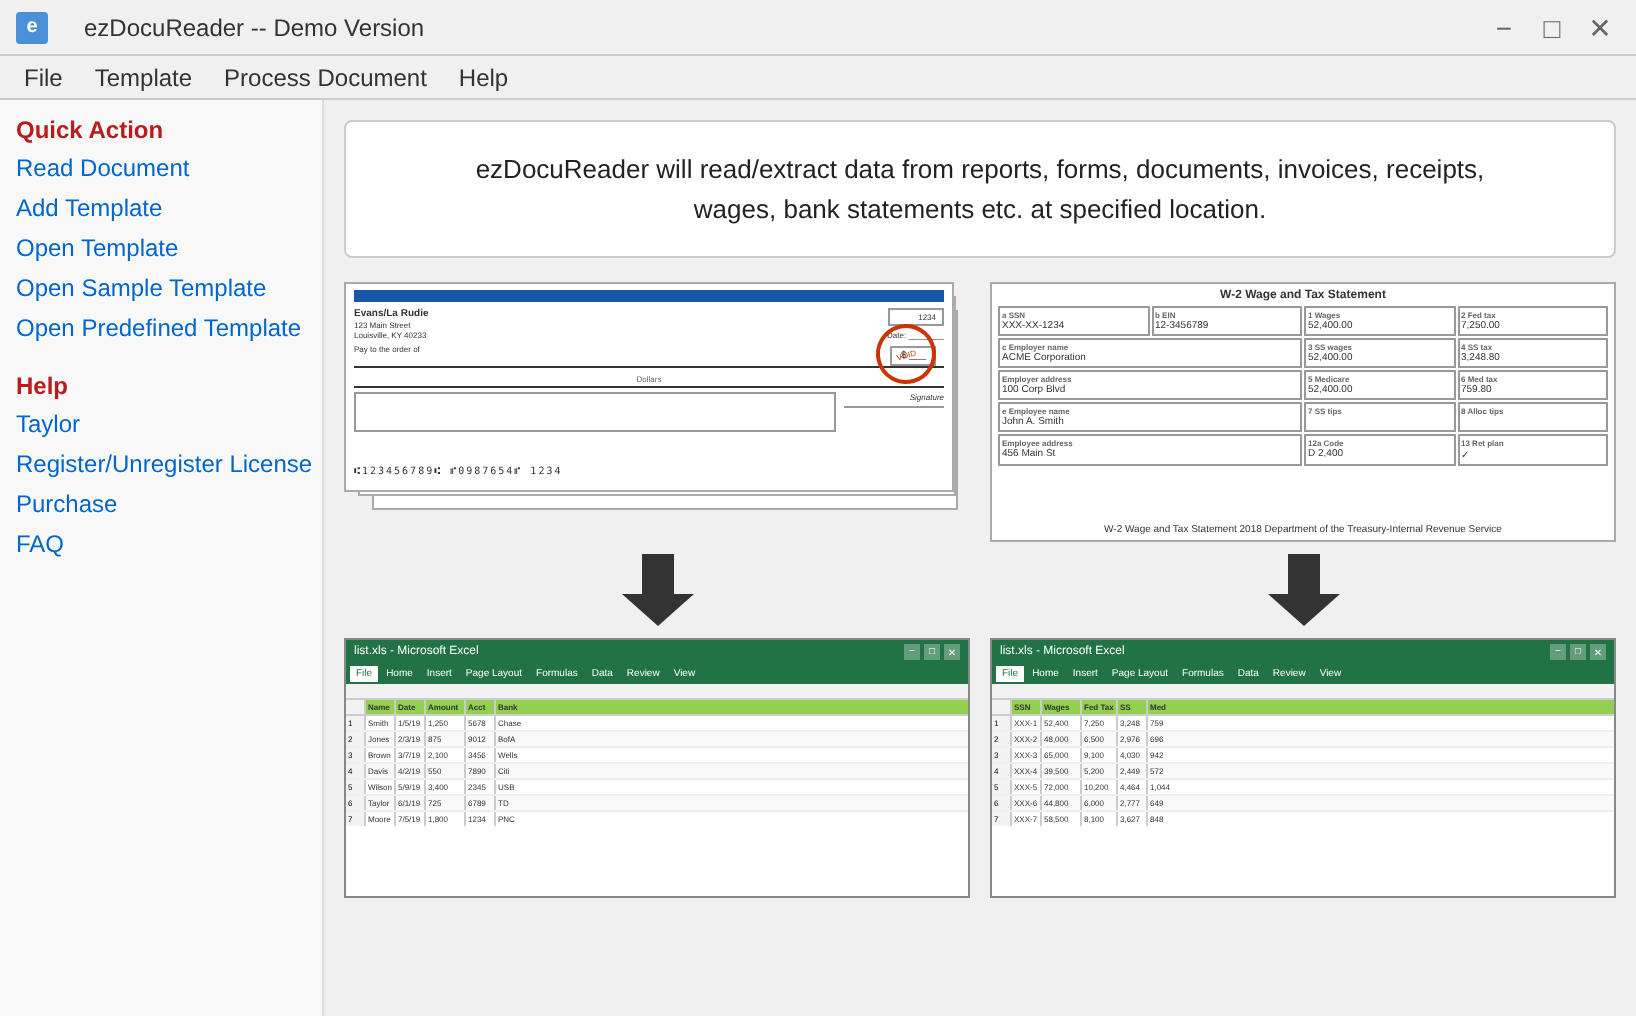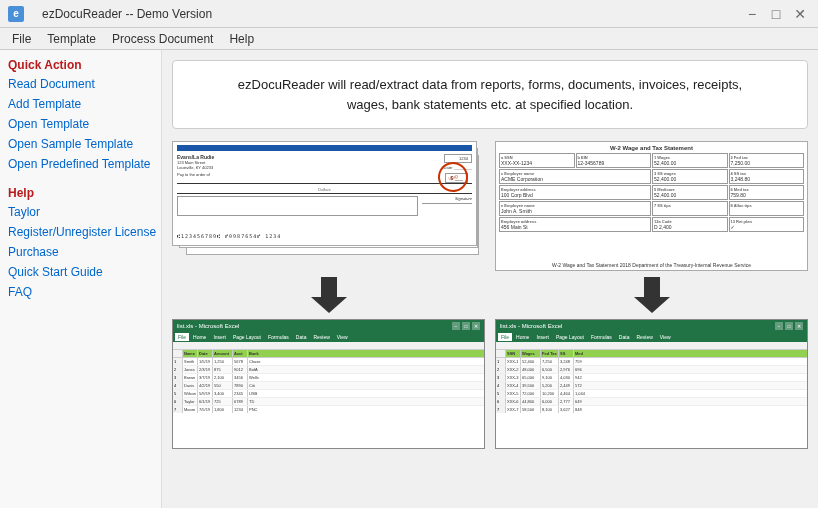--- a/index.html
+++ b/index.html
@@ -334,21 +334,20 @@
     <div class="sidebar-item">Read Document</div>
     <div class="sidebar-item">Add Template</div>
     <div class="sidebar-item">Open Template</div>
     <div class="sidebar-item">Open Sample Template</div>
     <div class="sidebar-item">Open Predefined Template</div>
     <div class="sidebar-divider"></div>
     <div class="sidebar-section-title">Help</div>
     <div class="sidebar-item">Taylor</div>
     <div class="sidebar-item">Register/Unregister License</div>
     <div class="sidebar-item">Purchase</div>
-    <div class="sidebar-item">Quick Start Guide</div>
     <div class="sidebar-item">FAQ</div>
   </div>
 
   <div class="content">
 
     <div class="info-box">
       <span>ezDocuReader will  read/extract data from reports, forms, documents, invoices, receipts,</span><br>
       <span>wages, bank statements etc. at specified location.</span>
     </div>
 

